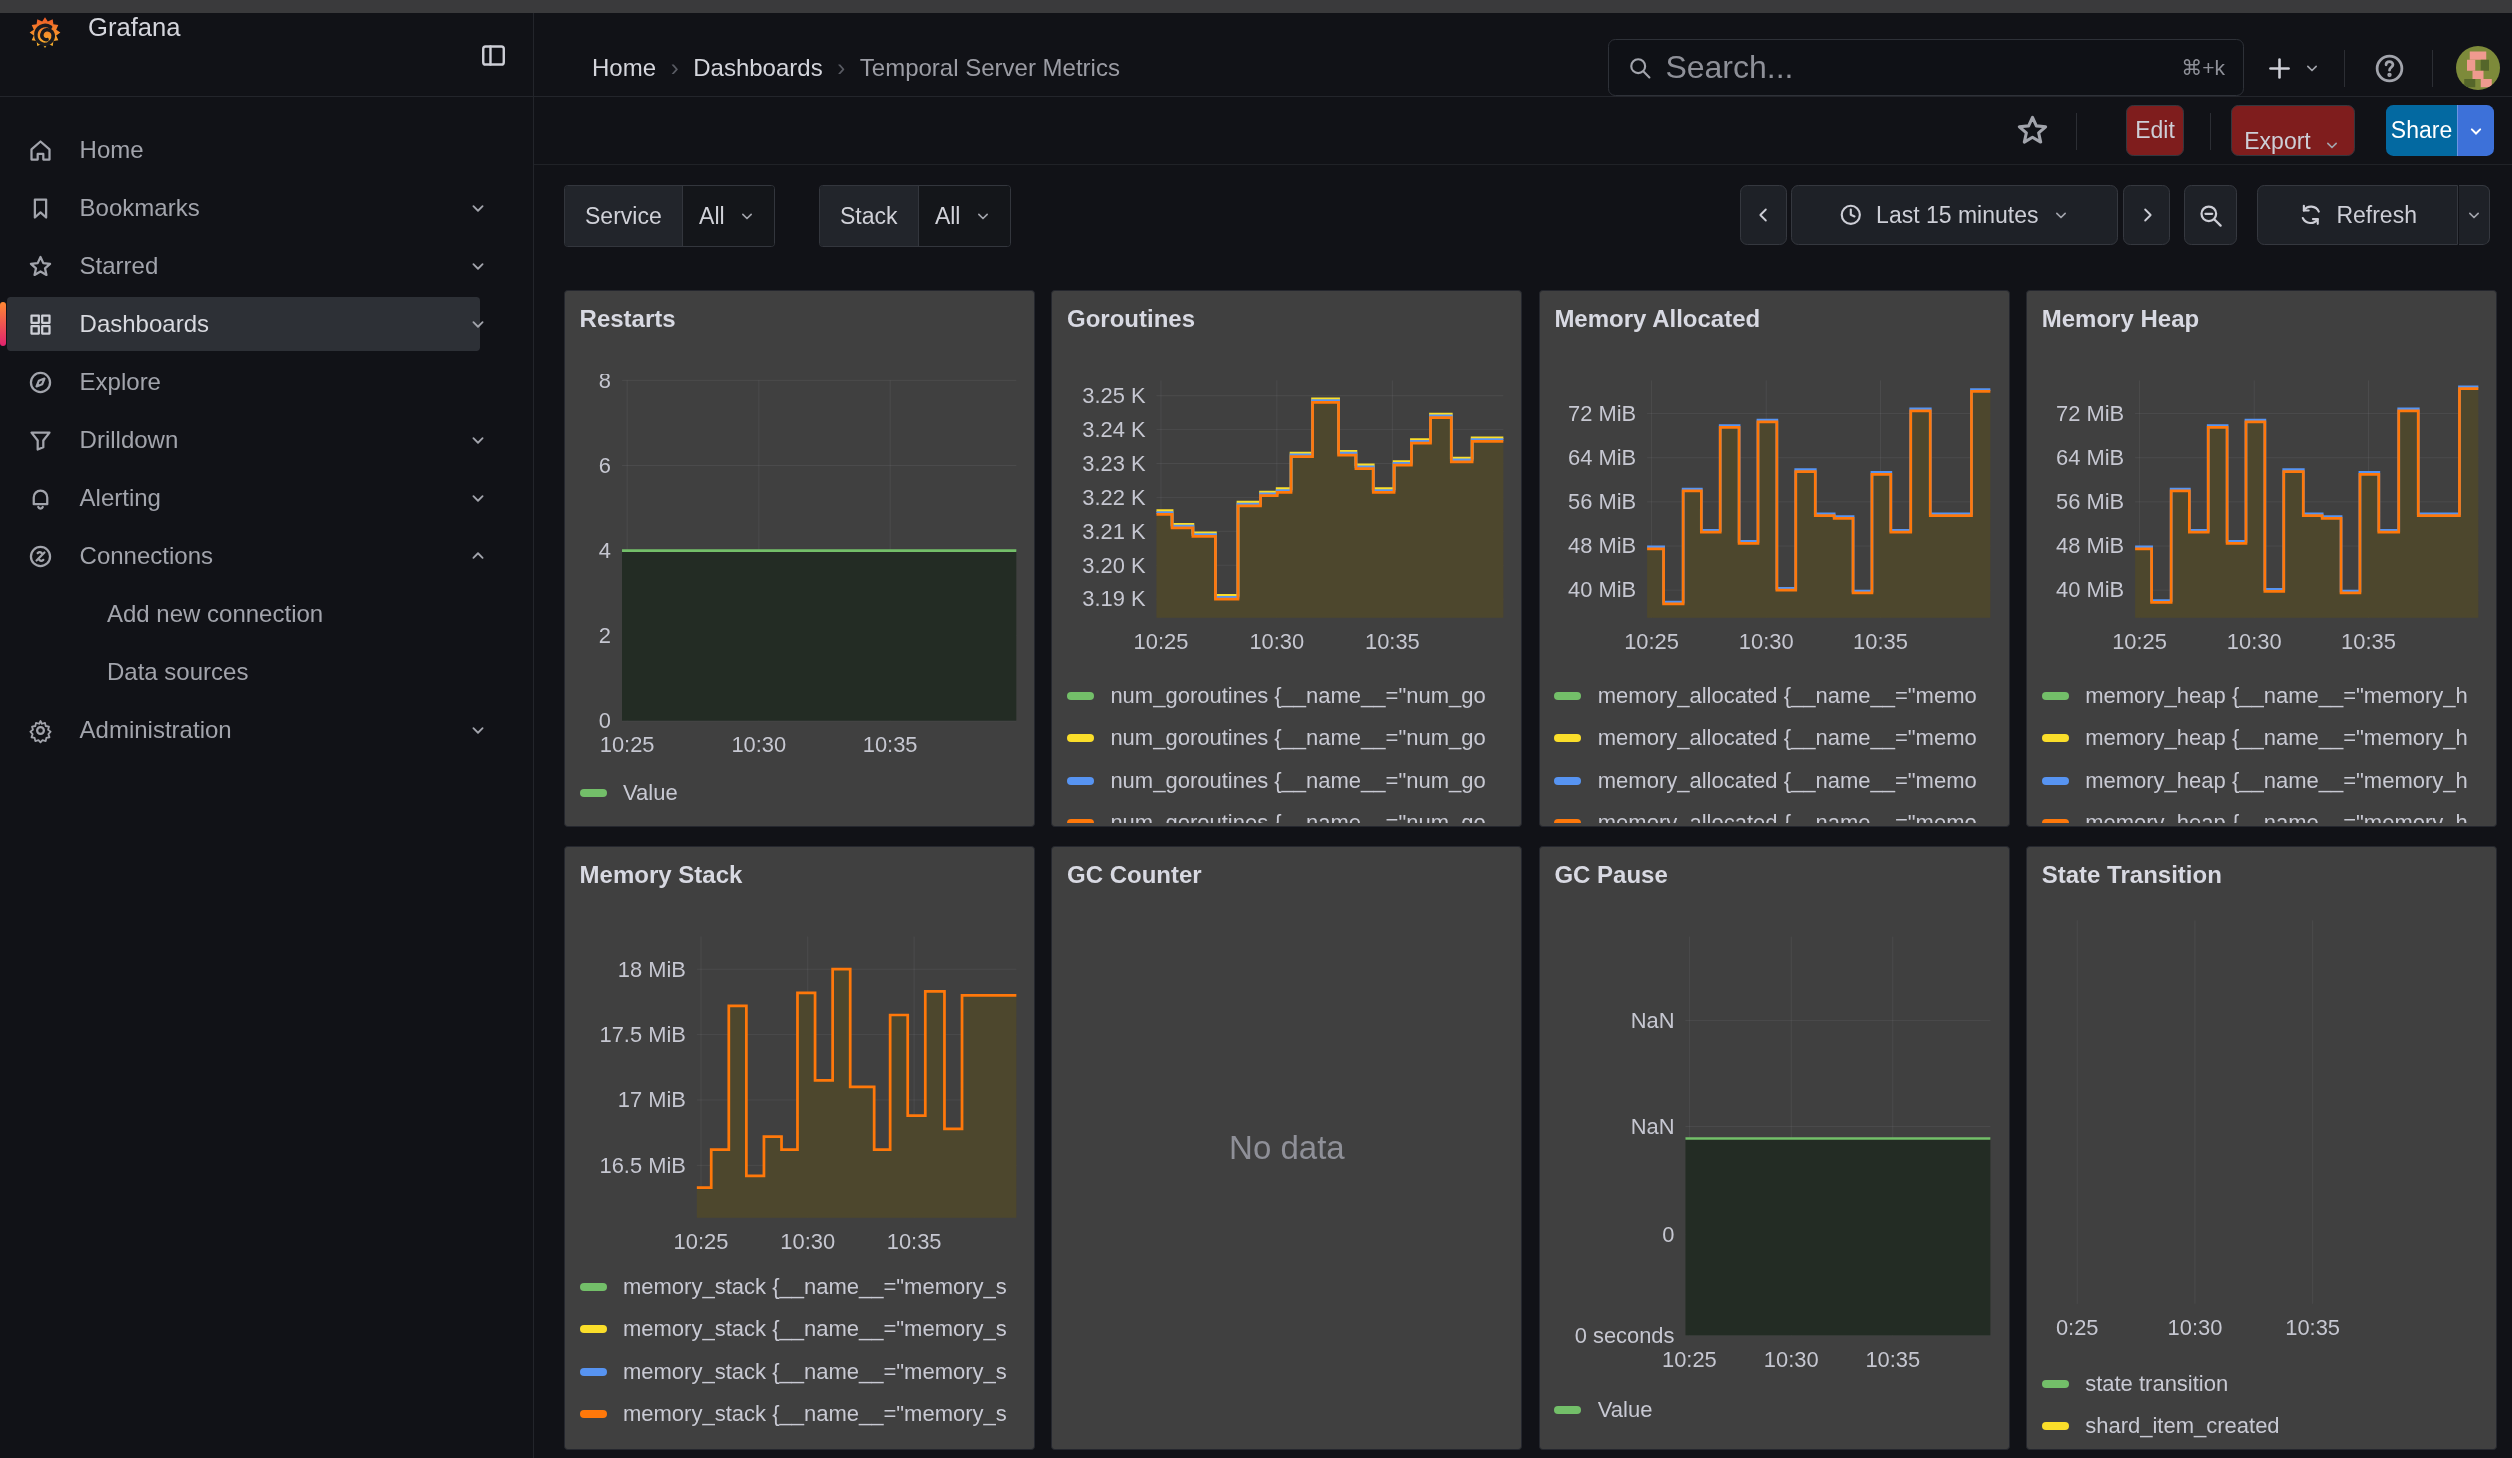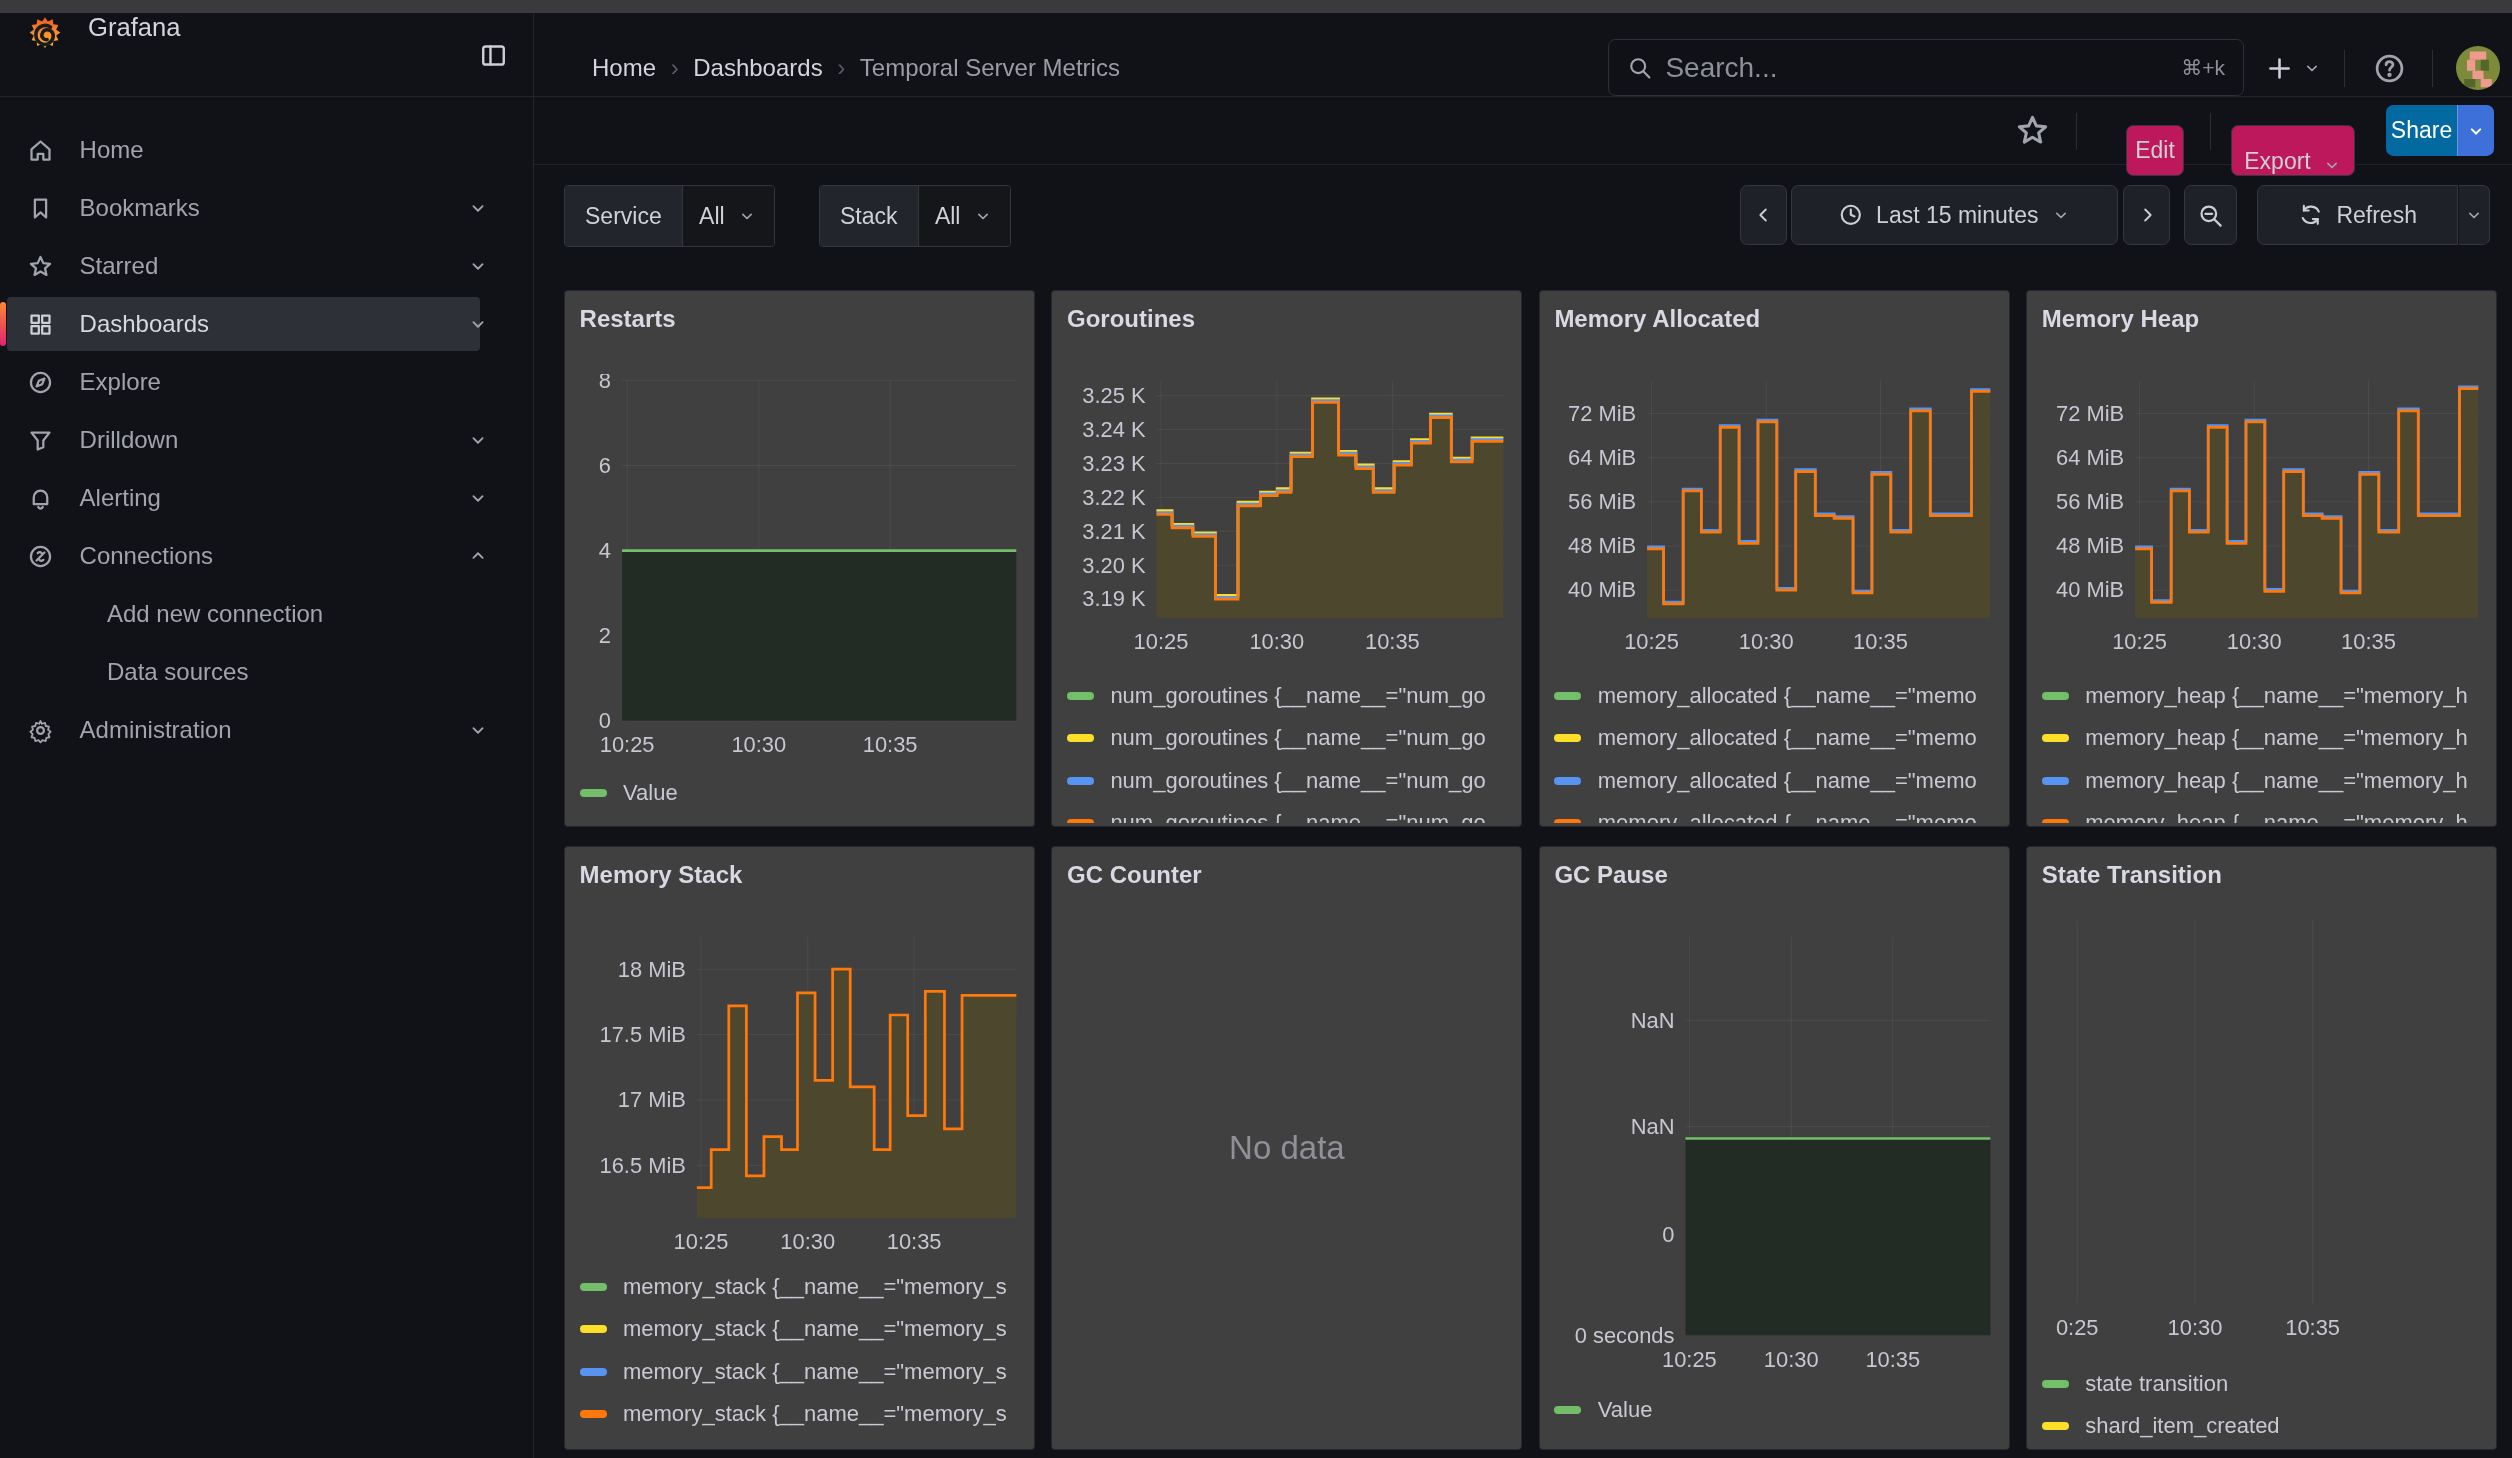--- a/index.html
+++ b/index.html
@@ -22,35 +22,35 @@
 
   #breadcrumb { left:592px; top:12.8px; height:84px; display:flex; align-items:center;
                 gap:14.6px; font-size:24px; }
   .crumb { color:#d4d5dc; font-weight:500; cursor:pointer; }
   .crumb-sep { color:#595b63; font-size:24px; }
   .crumb-current { color:#9b9ca4; font-weight:400; }
 
   #search-box { left:1608px; top:26.5px; width:636px; height:57px; background:#0f1116;
                 border:0.9px solid #2e3138; border-radius:7.3px; display:flex; align-items:center;
                 padding:0 18px; gap:12.8px; cursor:text; }
-  #search-placeholder { color:#8e9098; font-size:28px; flex:1; }
+  #search-placeholder { color:#8e9098; font-size:32px; flex:1; }
   #search-shortcut { color:#8e9098; font-size:21px; }
 
   .hdr-ico { display:flex; align-items:center; justify-content:center; cursor:pointer; }
   #new-btn { left:2264px; top:37px; height:37px; gap:7.3px; }
   .vdivider { width:0.9px; height:37px; background:#2c2e34; top:37px; }
   #help-btn { left:2373px; top:37px; height:37px; }
   #avatar { left:2456px; top:33px; width:44px; height:44px; border-radius:50%; overflow:hidden; cursor:pointer; }
 
   
   #action-row { left:534px; top:97px; width:1978px; height:68px; border-bottom:0.9px solid #202227; }
   #star-btn { left:1478px; top:13.7px; width:40px; height:40px; }
   .btn { display:flex; align-items:center; justify-content:center; height:51px;
-         background:#be185d; border:0.9px solid #34373e; border-radius:7.3px;
-         color:#cdced6; font-size:23px; font-weight:500; cursor:pointer; gap:11px;margin-top:20px; }
+         background:#7f1d1d; border:0.9px solid #34373e; border-radius:7.3px;
+         color:#cdced6; font-size:23px; font-weight:500; cursor:pointer; gap:11px; }
   #edit-btn { position:absolute; left:1592px; top:8.2px; width:58px; }
   #export-btn { position:absolute; left:1697px; top:8.2px; width:124px;align-items:flex-end; }
   #share-group { position:absolute; left:1852px; top:8.2px; display:flex; }
   #share-main { width:71px; height:51px; background:#0369a1; border-radius:7.3px 0 0 7.3px;
                 display:flex; align-items:center; justify-content:center; color:#fff;
                 font-size:23px; font-weight:500; cursor:pointer; }
   #share-caret { width:37px; height:51px; background:#3d71d9; border-left:0.9px solid rgba(255,255,255,.25);
                  border-radius:0 7.3px 7.3px 0; display:flex; align-items:center; justify-content:center; cursor:pointer; }
 
   

